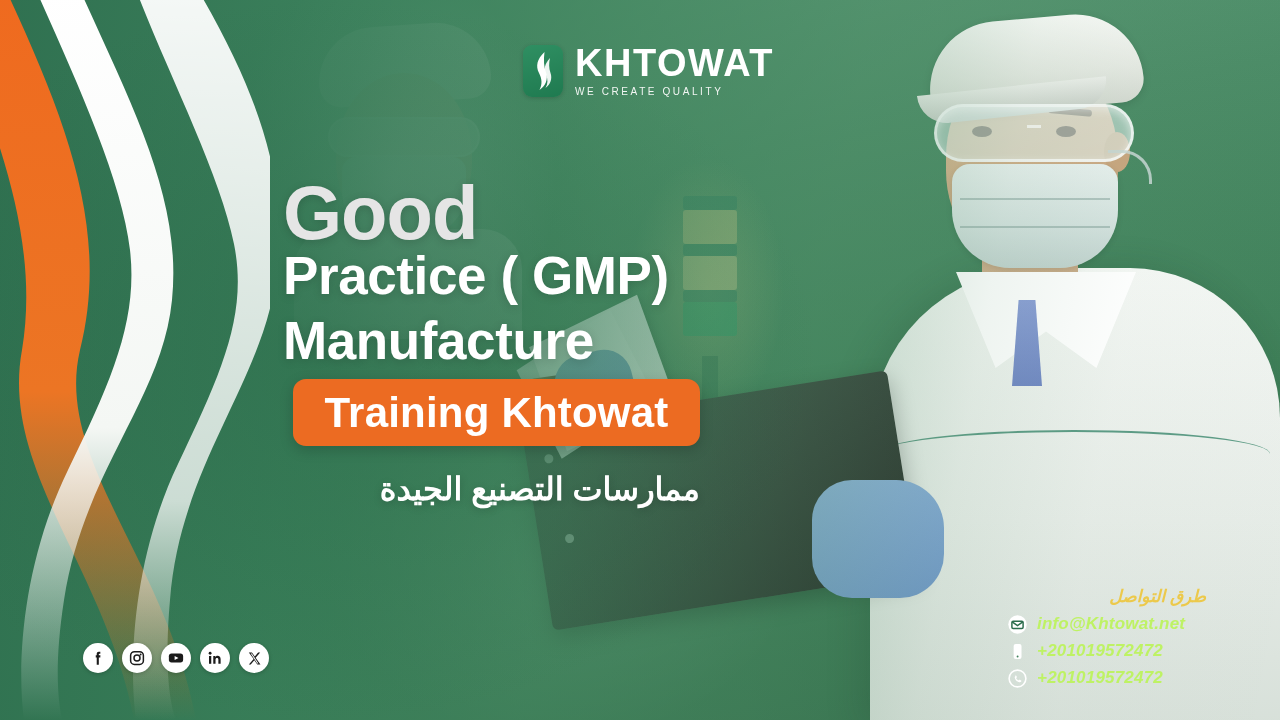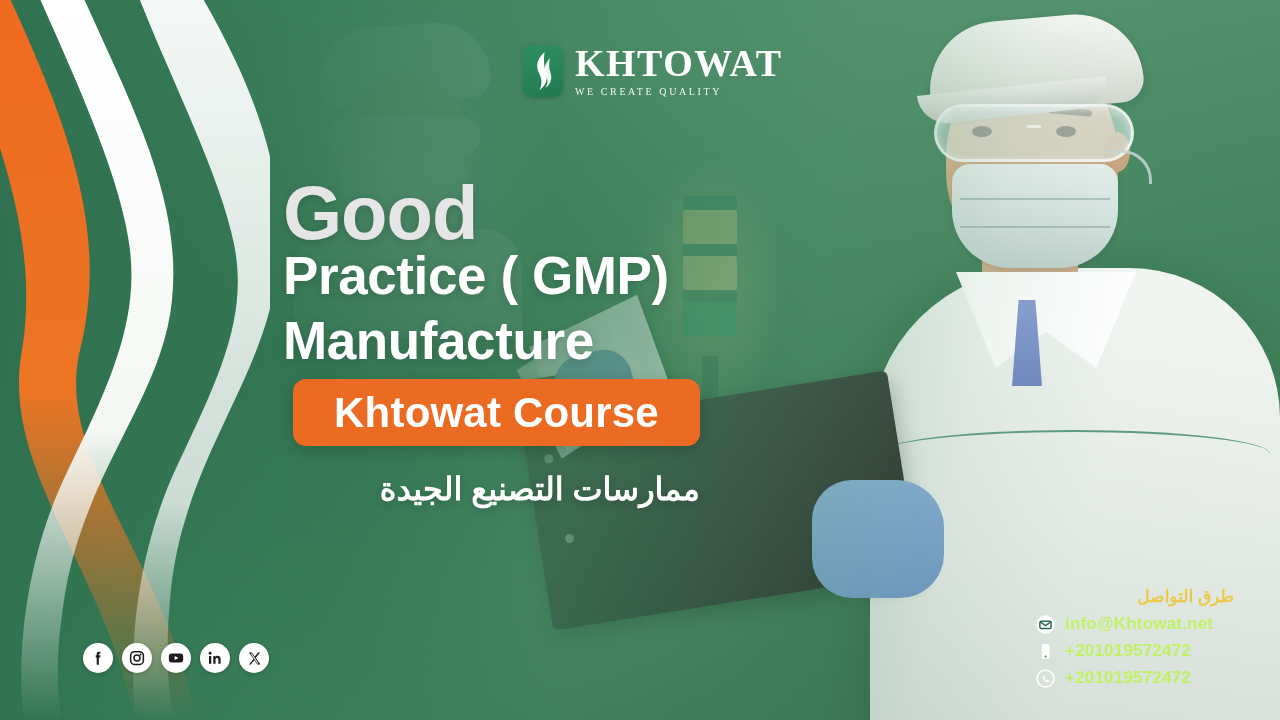--- a/index.html
+++ b/index.html
@@ -211,21 +211,21 @@
   .logo {
     position:absolute; left:523px; top:44px;
     display:flex; align-items:center; gap:12px;
   }
   .logo-mark {
     width:40px; height:52px; border-radius:9px;
     background:linear-gradient(165deg,#2f8f62,#1f7a50);
     position:relative; flex:0 0 auto;
     box-shadow:0 1px 4px rgba(0,0,0,.18);
   }
-  .logo-text { line-height:1;font-family:Liberation Serif, serif; }
+  .logo-text { line-height:1; }
   .logo-name {
     font-size:38px; font-weight:bold; color:#ffffff;
     letter-spacing:1.5px;
   }
   .logo-tag {
     font-size:10px; color:#f2f6f3; letter-spacing:2.6px;
     margin-top:5px;
   }
 
   
@@ -277,21 +277,21 @@
 
   
   .website {
     position:absolute; left:0; right:0; top:650px;
     text-align:center;
     font-size:21px; font-weight:bold; color:#ffffff;
     letter-spacing:.3px;
   }
 
   
-  .contact { position:absolute; right:46px; top:586px; width:200px; }
+  .contact { position:absolute; right:74px; top:586px; width:200px;font-style:italic; }
   .contact-title {
     text-align:right; direction:rtl;
     font-size:17px; font-weight:bold; color:#ecc94b;
     margin-bottom:6px;
   }
   .contact-row {
     display:flex; align-items:center; gap:9px;
     margin-bottom:5px; justify-content:flex-start;
   }
   .contact-ico { width:22px; height:22px; flex:0 0 auto; display:flex; align-items:center; justify-content:center; }
@@ -392,21 +392,21 @@
       </div>
     </div>
 
     <div class="headline">
       <div class="h-good">Good</div>
       <div class="h-line">Practice ( GMP)</div>
       <div class="h-line first">Manufacture</div>
     </div>
 
     <div class="badge">
-      <span>Khtowat Course</span>
+      <span>Training Khtowat</span>
     </div>
 
     <div class="arabic-sub">ممارسات التصنيع الجيدة</div>
 
     <div class="social">
       <div class="social-btn">
         <svg width="18" height="18" viewBox="0 0 24 24" xmlns="http://www.w3.org/2000/svg">
           <path fill="#1b1b1b" d="M15.2 8.4h-2.1V7c0-.6.4-.8.7-.8h1.3V3.6h-2c-2.3 0-2.8 1.7-2.8 2.8v2H9v2.8h1.3V21h2.8v-9.8h2l.1-2.8z"></path>
         </svg>
       </div>

